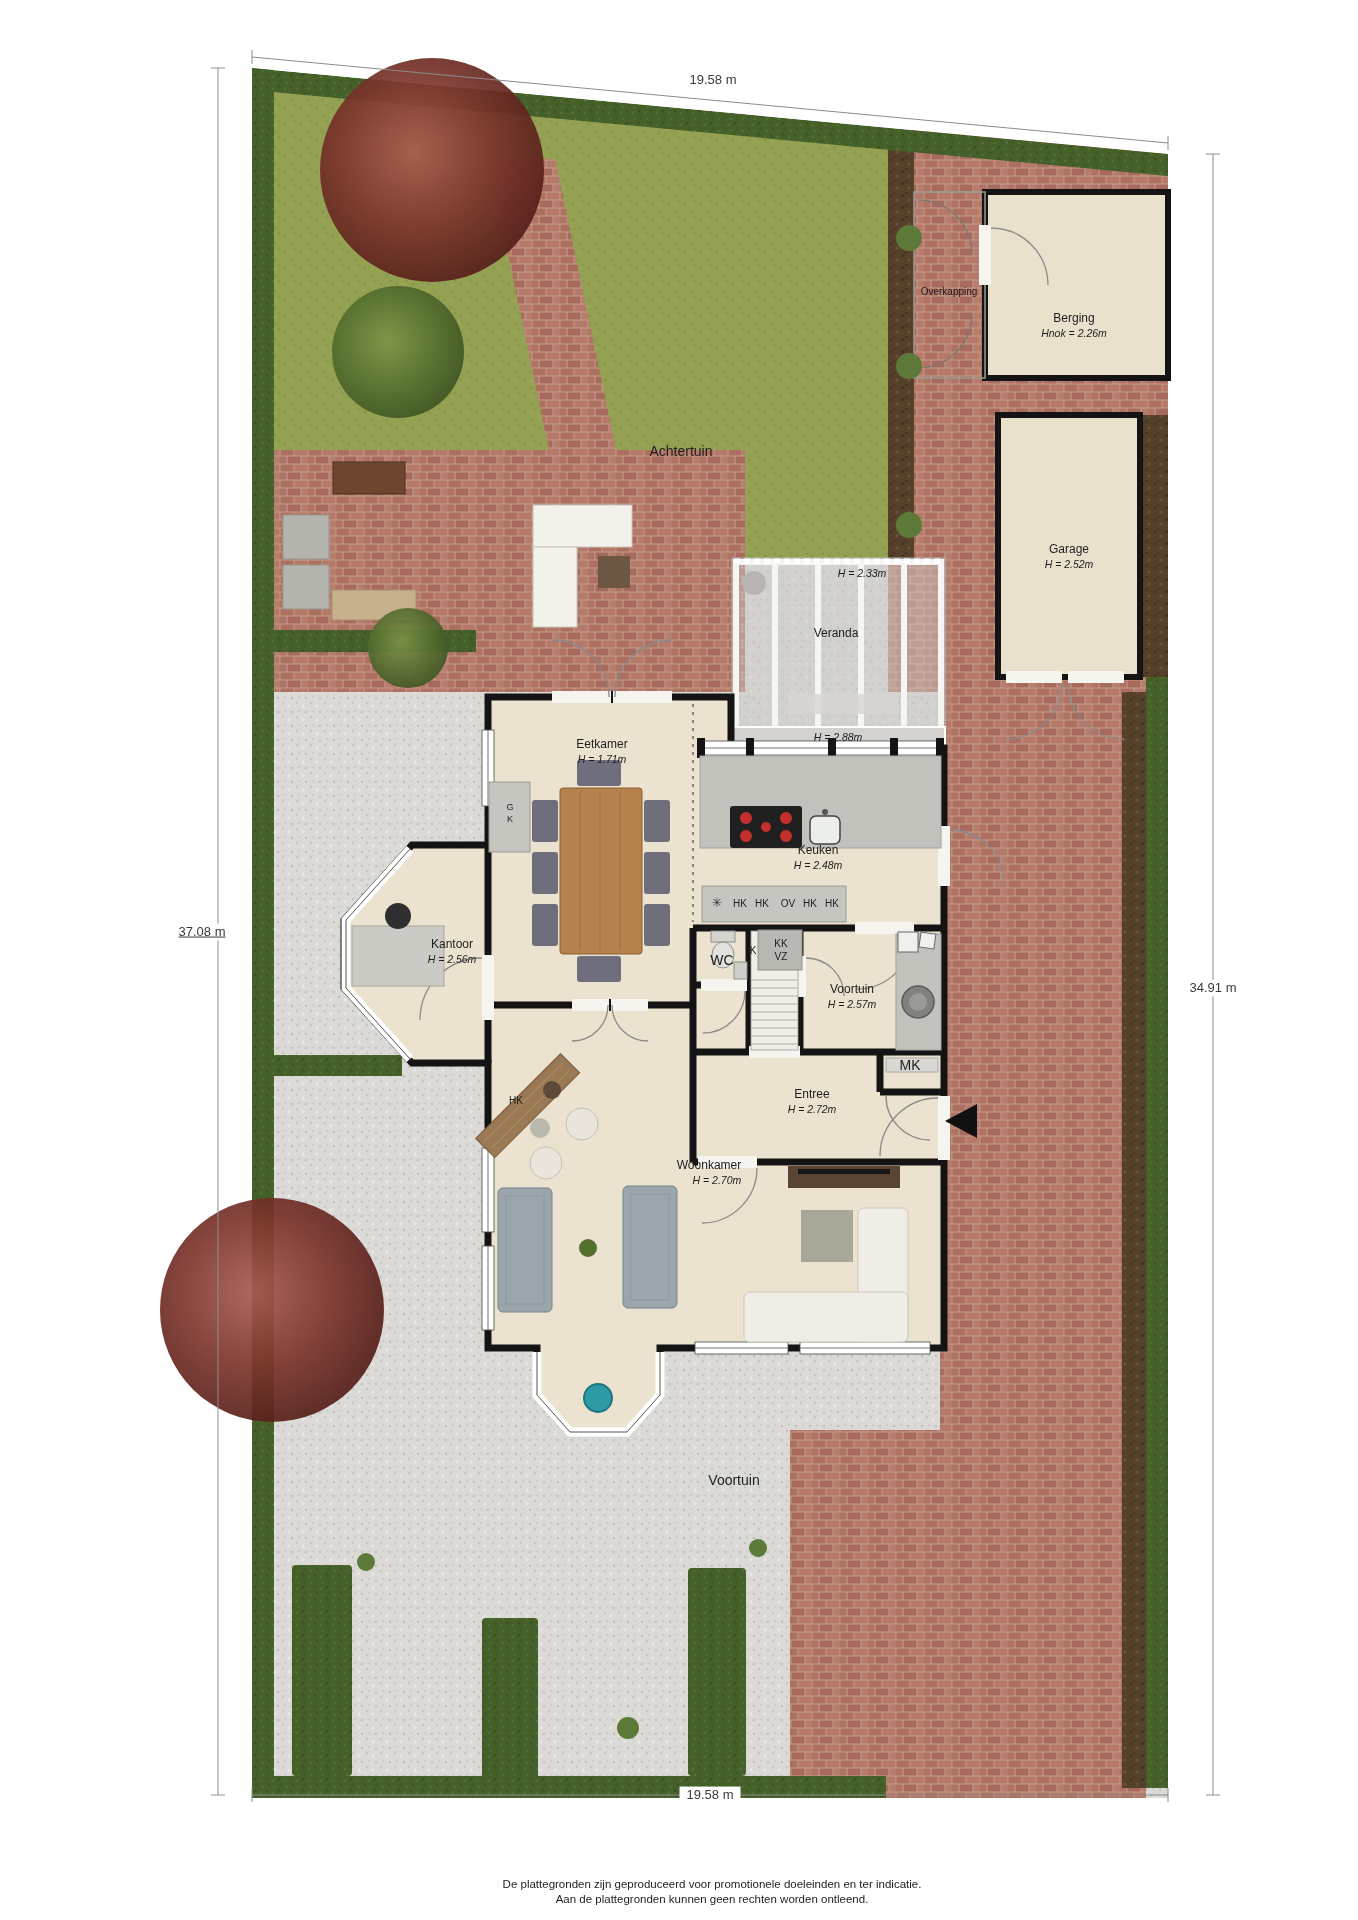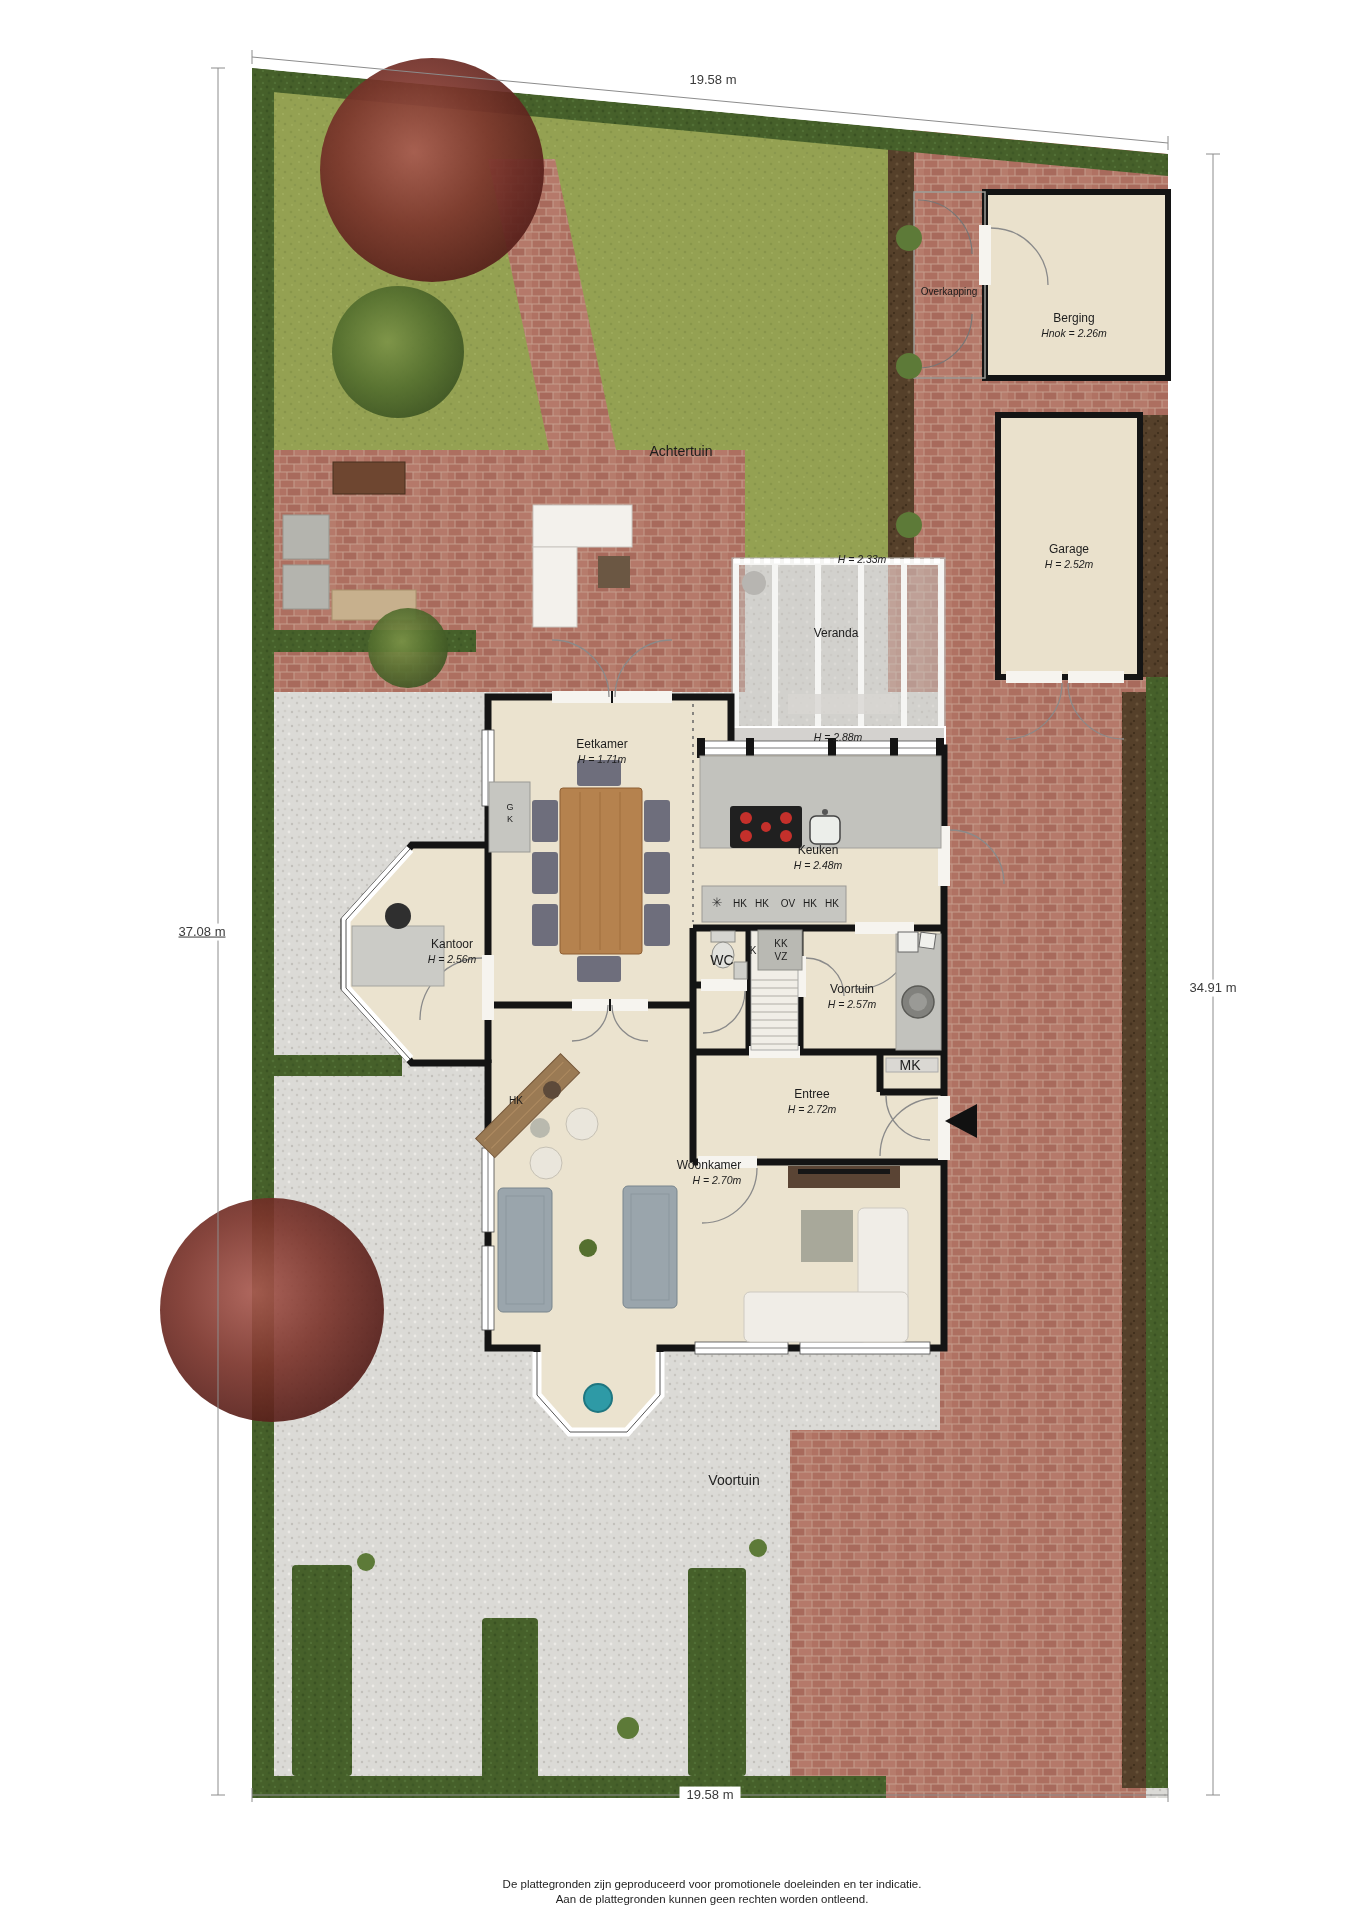--- a/index.html
+++ b/index.html
@@ -324,21 +324,21 @@
 <div class="lbl sm" style="left:949px;top:291px;">Overkapping</div>
 
 <div class="lbl" style="left:1074px;top:294px;margin-top:32px;">
   <div class="room-name">Berging</div>
   <div class="room-h">Hnok = 2.26m</div>
 </div>
 <div class="lbl" style="left:1069px;top:557px;">
   <div class="room-name">Garage</div>
   <div class="room-h">H = 2.52m</div>
 </div>
-<div class="lbl room-h" style="left:838px;top:560px;padding-left:48px;">H = 2.33m</div>
+<div class="lbl room-h" style="left:838px;top:574px;padding-left:48px;">H = 2.33m</div>
 <div class="lbl room-name" style="left:836px;top:634px;">Veranda</div>
 <div class="lbl room-h" style="left:838px;top:738px;">H = 2.88m</div>
 
 <div class="lbl" style="left:602px;top:752px;">
   <div class="room-name">Eetkamer</div>
   <div class="room-h">H = 1.71m</div>
 </div>
 <div class="lbl" style="left:818px;top:858px;">
   <div class="room-name">Keuken</div>
   <div class="room-h">H = 2.48m</div>

